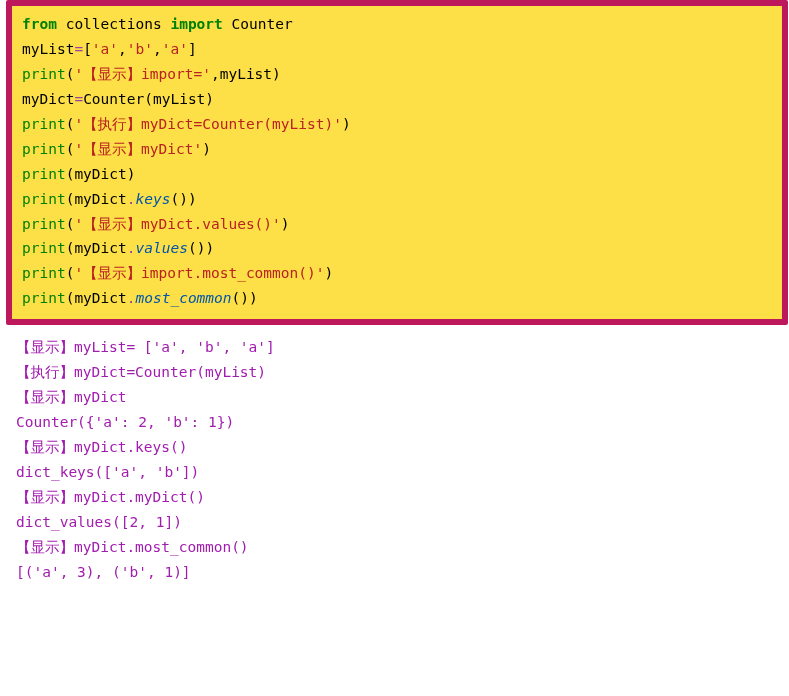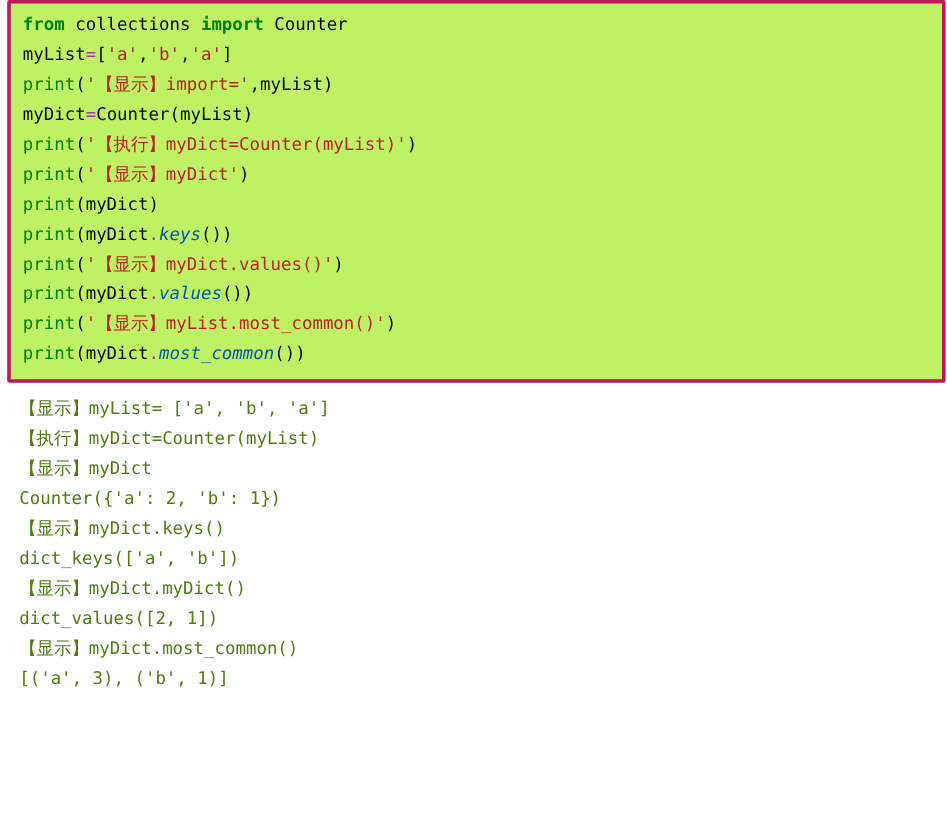--- a/index.html
+++ b/index.html
@@ -6,40 +6,40 @@
     margin: 0;
     padding: 0;
     font-family: "Consolas", "Menlo", "DejaVu Sans Mono", "Courier New", monospace;
     font-size: 14.5px;
     line-height: 1.72;
     background: #ffffff;
     width: 789px;
     box-sizing: border-box;
   }
   .code-block {
-    background: #bef264;
-    border: 3px solid #be185d;
+    background: #fde047;
+    border: 6px solid #be185d;
     border-radius: 2px;
     padding: 6px 10px 8px 10px;
     margin: 0 1px 10px 6px;
   }
   .output-block {
     padding: 0px 10px 8px 10px;
     margin: 0 6px 0 6px;
     color: #000000;
   }
   .line { white-space: pre; }
   .kw-green   { color: #008000; font-weight: bold; } 
   .kw-print   { color: #008000; }                    
   .ident      { color: #000000; }                    
   .punct      { color: #000000; }
   .op-purple  { color: #a040a0; }                    
   .str-red    { color: #ba2121; }                    
   .attr-blue  { color: #0055aa; font-style: italic; }                    
-  .out        { color: #4d7c0f; }
+  .out        { color: #a21caf; }
 </style>
 </head>
 <body>
 
 <div class="code-block">
 
   <div class="line"><span class="kw-green">from</span><span class="ident"> </span><span class="ident">collections</span><span class="ident"> </span><span class="kw-green">import</span><span class="ident"> </span><span class="ident">Counter</span></div>
 
   <div class="line"><span class="ident">myList</span><span class="op-purple">=</span><span class="ident">[</span><span class="str-red">'a'</span><span class="ident">,</span><span class="str-red">'b'</span><span class="ident">,</span><span class="str-red">'a'</span><span class="ident">]</span></div>
 
@@ -53,21 +53,21 @@
 
   <div class="line"><span class="kw-print">print</span><span class="punct">(</span><span class="ident">myDict</span><span class="punct">)</span></div>
 
 
   <div class="line"><span class="kw-print">print</span><span class="punct">(</span><span class="ident">myDict</span><span class="op-purple">.</span><span class="attr-blue">keys</span><span class="punct">()</span><span class="punct">)</span></div>
 
   <div class="line"><span class="kw-print">print</span><span class="punct">(</span><span class="str-red">'【显示】myDict.values()'</span><span class="punct">)</span></div>
 
   <div class="line"><span class="kw-print">print</span><span class="punct">(</span><span class="ident">myDict</span><span class="op-purple">.</span><span class="attr-blue">values</span><span class="punct">()</span><span class="punct">)</span></div>
 
-  <div class="line"><span class="kw-print">print</span><span class="punct">(</span><span class="str-red">'【显示】myList.most_common()'</span><span class="punct">)</span></div>
+  <div class="line"><span class="kw-print">print</span><span class="punct">(</span><span class="str-red">'【显示】import.most_common()'</span><span class="punct">)</span></div>
 
   <div class="line"><span class="kw-print">print</span><span class="punct">(</span><span class="ident">myDict</span><span class="op-purple">.</span><span class="attr-blue">most_common</span><span class="punct">()</span><span class="punct">)</span></div>
 
 </div>
 
 <div class="output-block">
   <div class="line out">【显示】myList= ['a', 'b', 'a']</div>
   <div class="line out">【执行】myDict=Counter(myList)</div>
   <div class="line out">【显示】myDict</div>
   <div class="line out">Counter({'a': 2, 'b': 1})</div>

